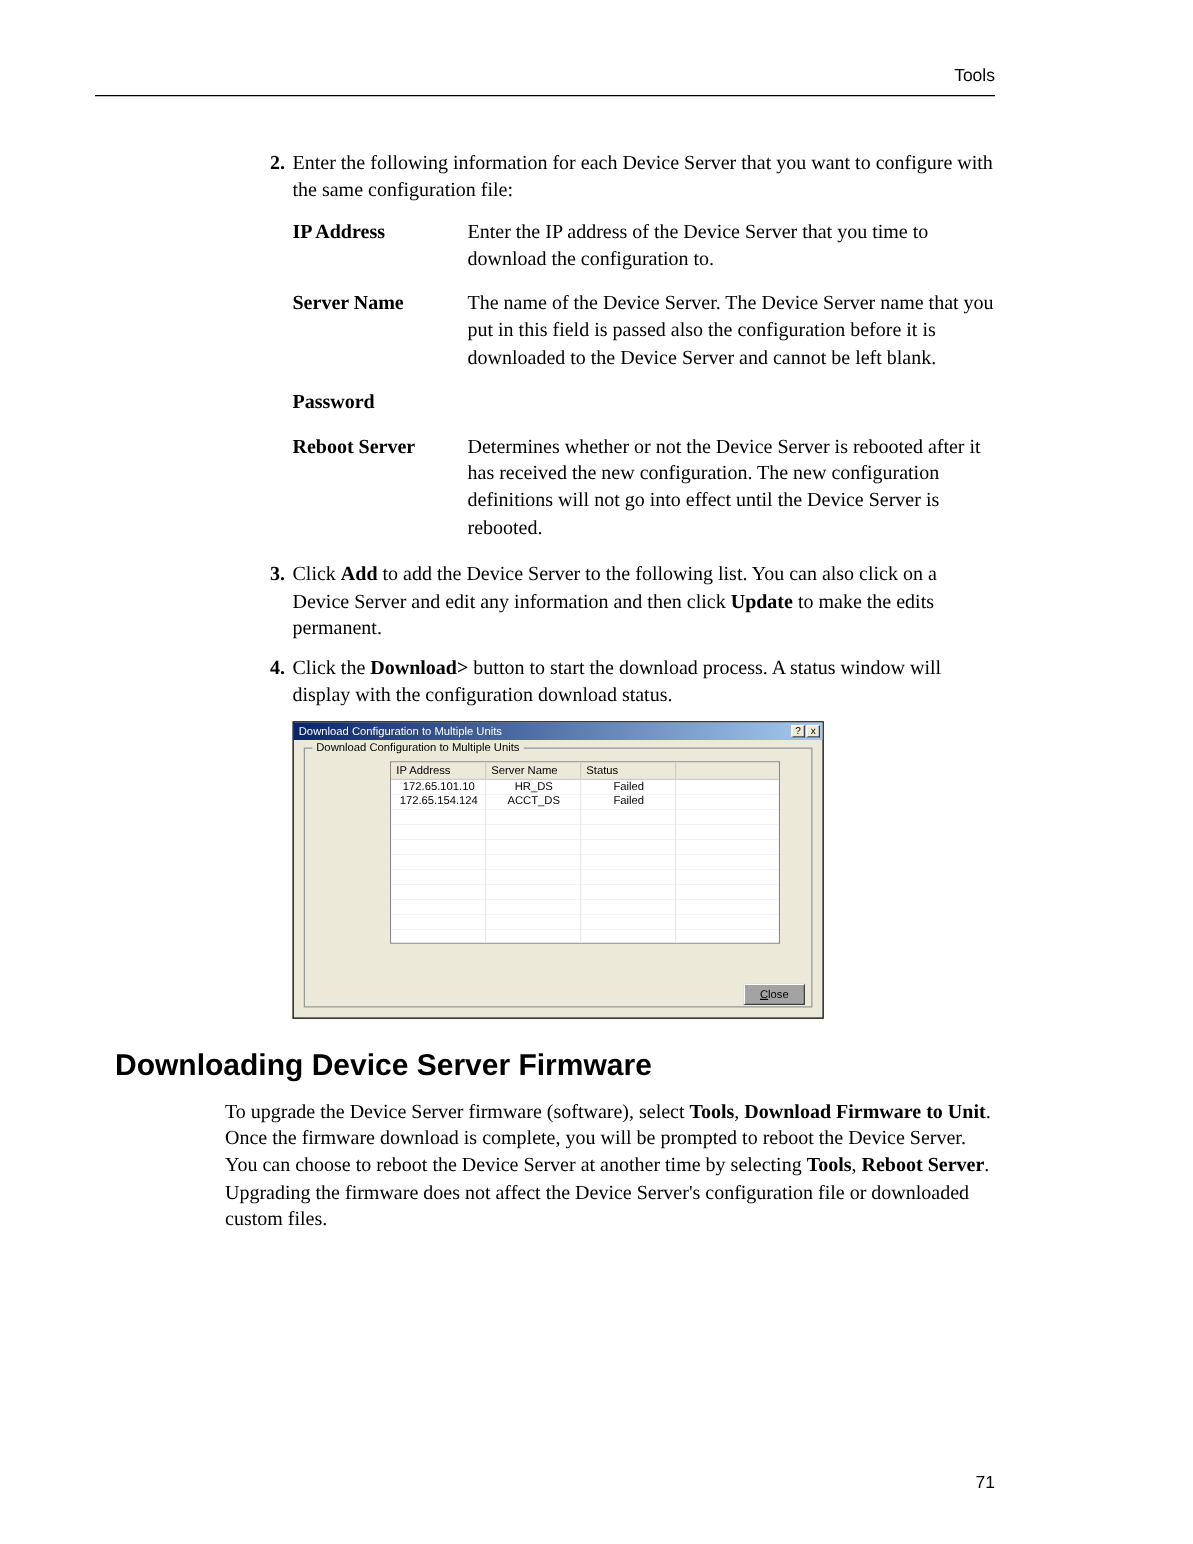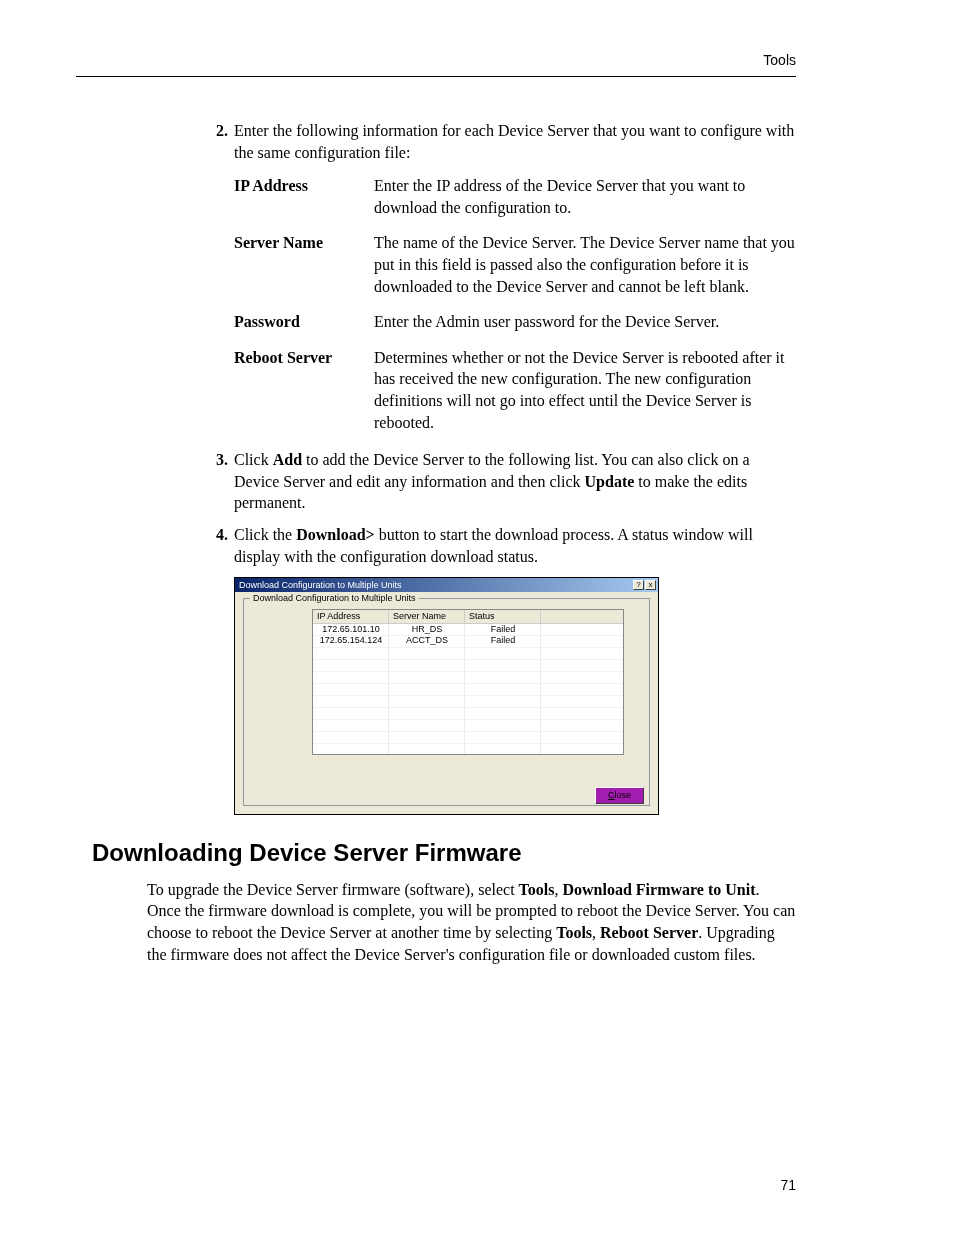--- a/index.html
+++ b/index.html
@@ -77,21 +77,21 @@
   .bold-inline { font-weight: bold; }
   .h2 {
     font-family: Arial, Helvetica, sans-serif;
     font-weight: bold;
     font-size: 24px;
     margin-top: 20px;
     margin-bottom: 12px;
     margin-left: 16px;
   }
   .para {
-    margin-left: 71px;
+    margin-left: 104px;
     font-size: 16px;
     line-height: 1.35;
   }
   .page-num {
     position: absolute;
     bottom: 42px;
     right: 76px;
     font-family: Arial, Helvetica, sans-serif;
     font-size: 14px;
   }
@@ -207,21 +207,21 @@
     box-sizing: border-box;
     padding: 0 4px;
     font-size: 9px;
     white-space: nowrap;
   }
   .dlg-close-btn {
     display: inline-block;
     border: 1px solid #fff;
     border-right-color: #404040;
     border-bottom-color: #404040;
-    background: #a21caf;
+    background: #a3a3a3;
     padding: 2px 12px;
     font-size: 9px;
     position: absolute;
     right: 14px;
     bottom: 10px;
   }
   .dlg-close-btn .u { text-decoration: underline; }
 </style>
 </head>
 <body>
@@ -233,29 +233,28 @@
   <div class="content">
 
     <div class="ol-item">
       <div class="ol-num">2.</div>
       <div class="ol-body">Enter the following information for each Device Server that you want to configure with the same configuration file:</div>
     </div>
 
     <div class="def-table">
       <div class="def-row">
         <div class="def-term">IP Address</div>
-        <div class="def-desc">Enter the IP address of the Device Server that you want to download the configuration to.</div>
+        <div class="def-desc">Enter the IP address of the Device Server that you time to download the configuration to.</div>
       </div>
       <div class="def-row">
         <div class="def-term">Server Name</div>
         <div class="def-desc">The name of the Device Server. The Device Server name that you put in this field is passed also the configuration before it is downloaded to the Device Server and cannot be left blank.</div>
       </div>
       <div class="def-row">
         <div class="def-term">Password</div>
-        <div class="def-desc">Enter the Admin user password for the Device Server.</div>
       </div>
       <div class="def-row">
         <div class="def-term">Reboot Server</div>
         <div class="def-desc">Determines whether or not the Device Server is rebooted after it has received the new configuration. The new configuration definitions will not go into effect until the Device Server is rebooted.</div>
       </div>
     </div>
 
     <div class="ol-item">
       <div class="ol-num">3.</div>
       <div class="ol-body">

